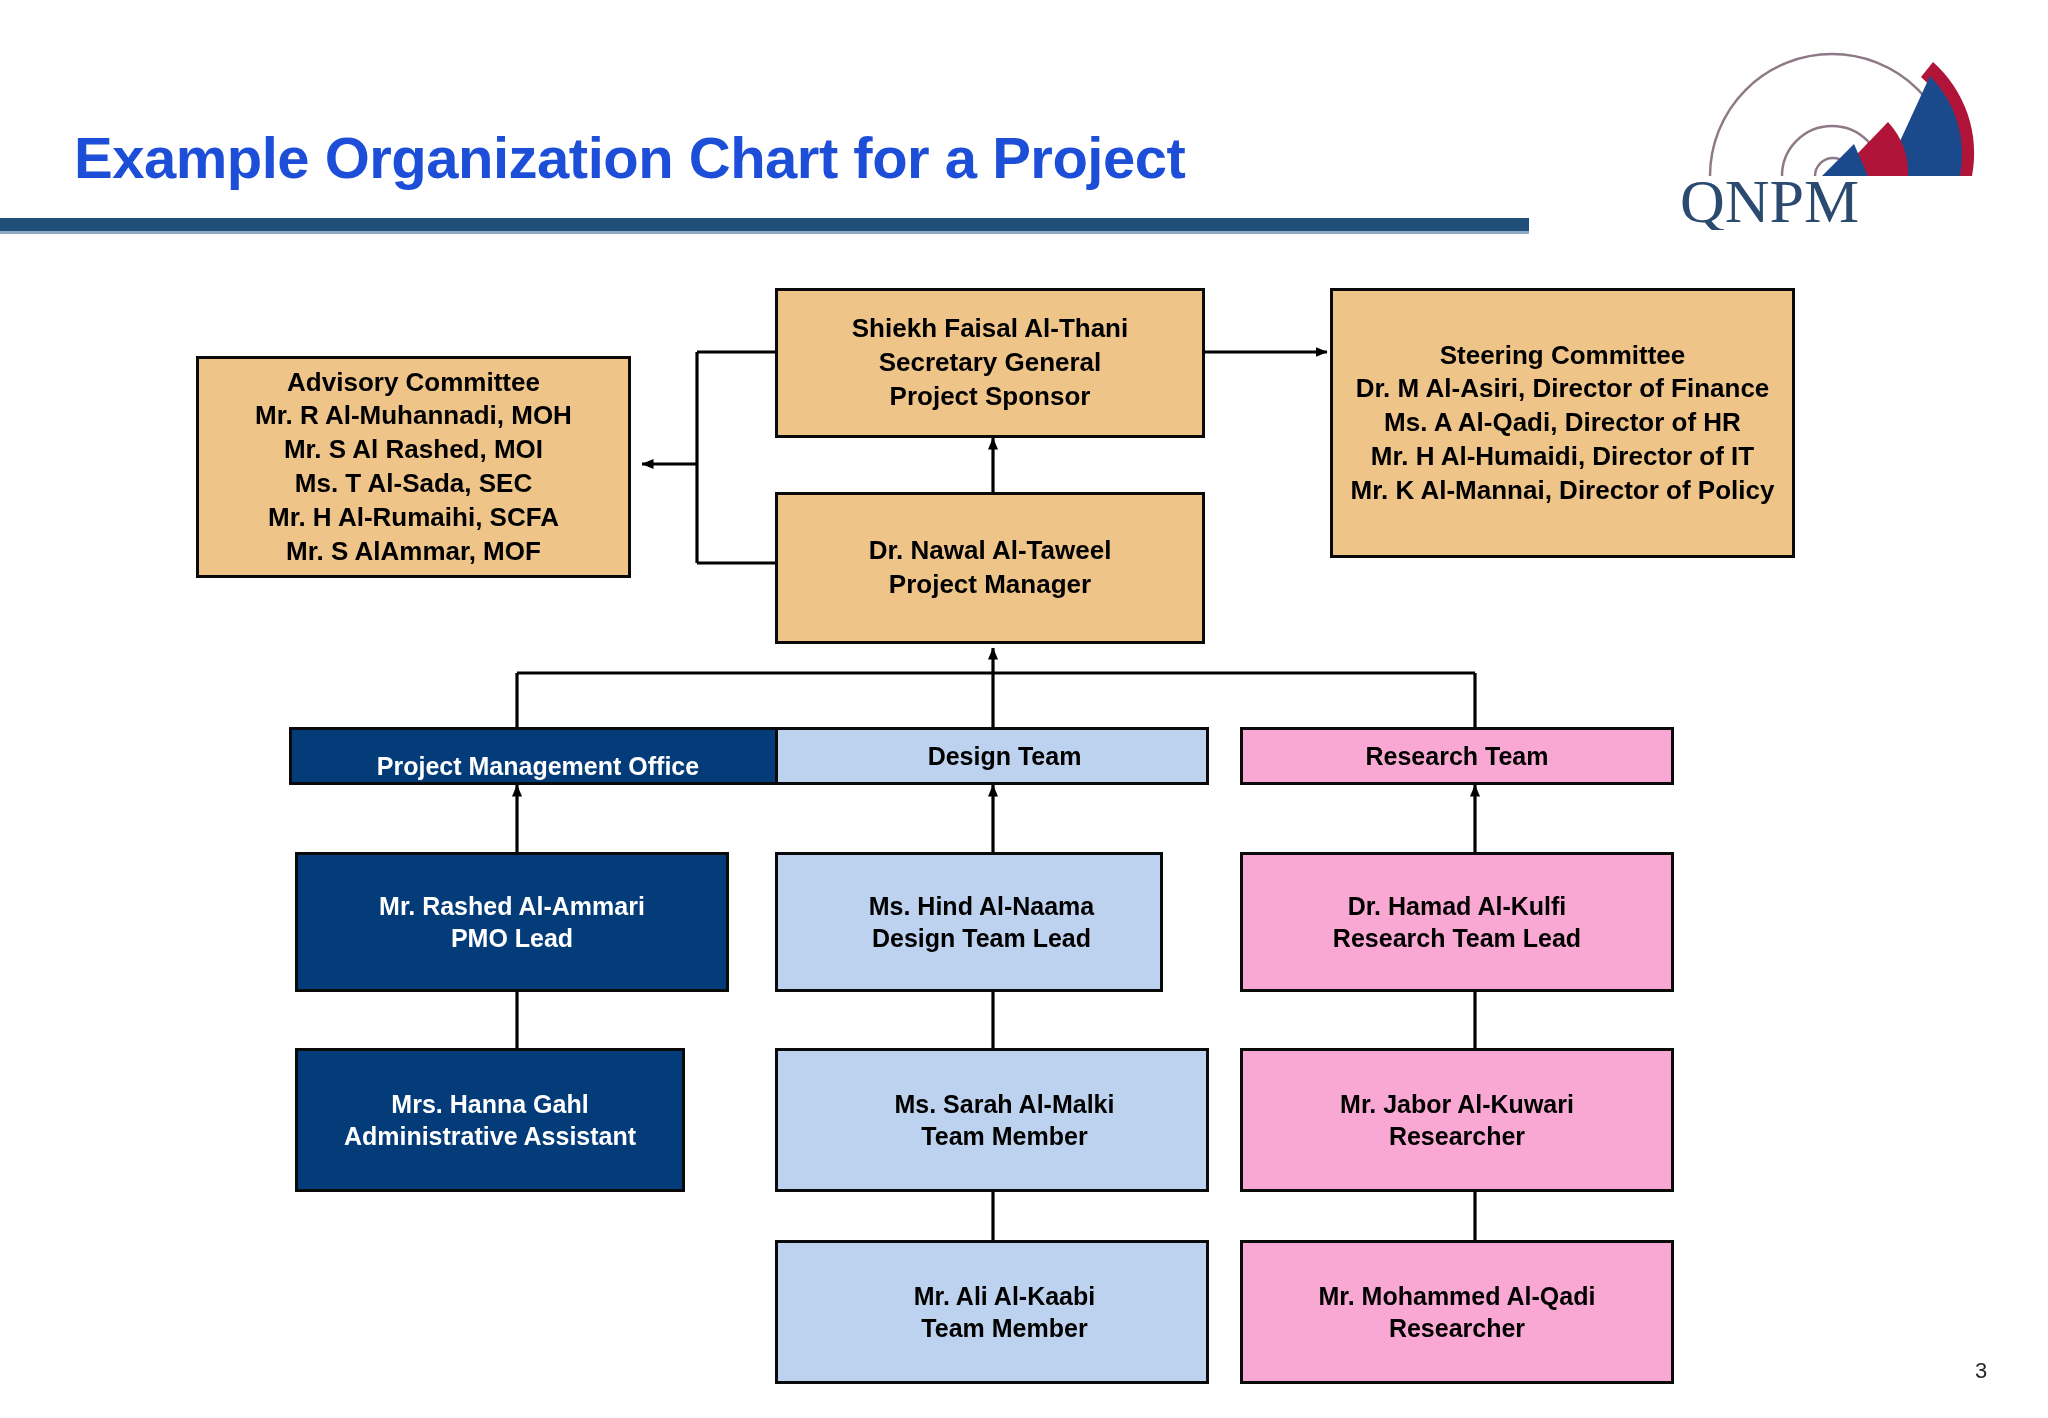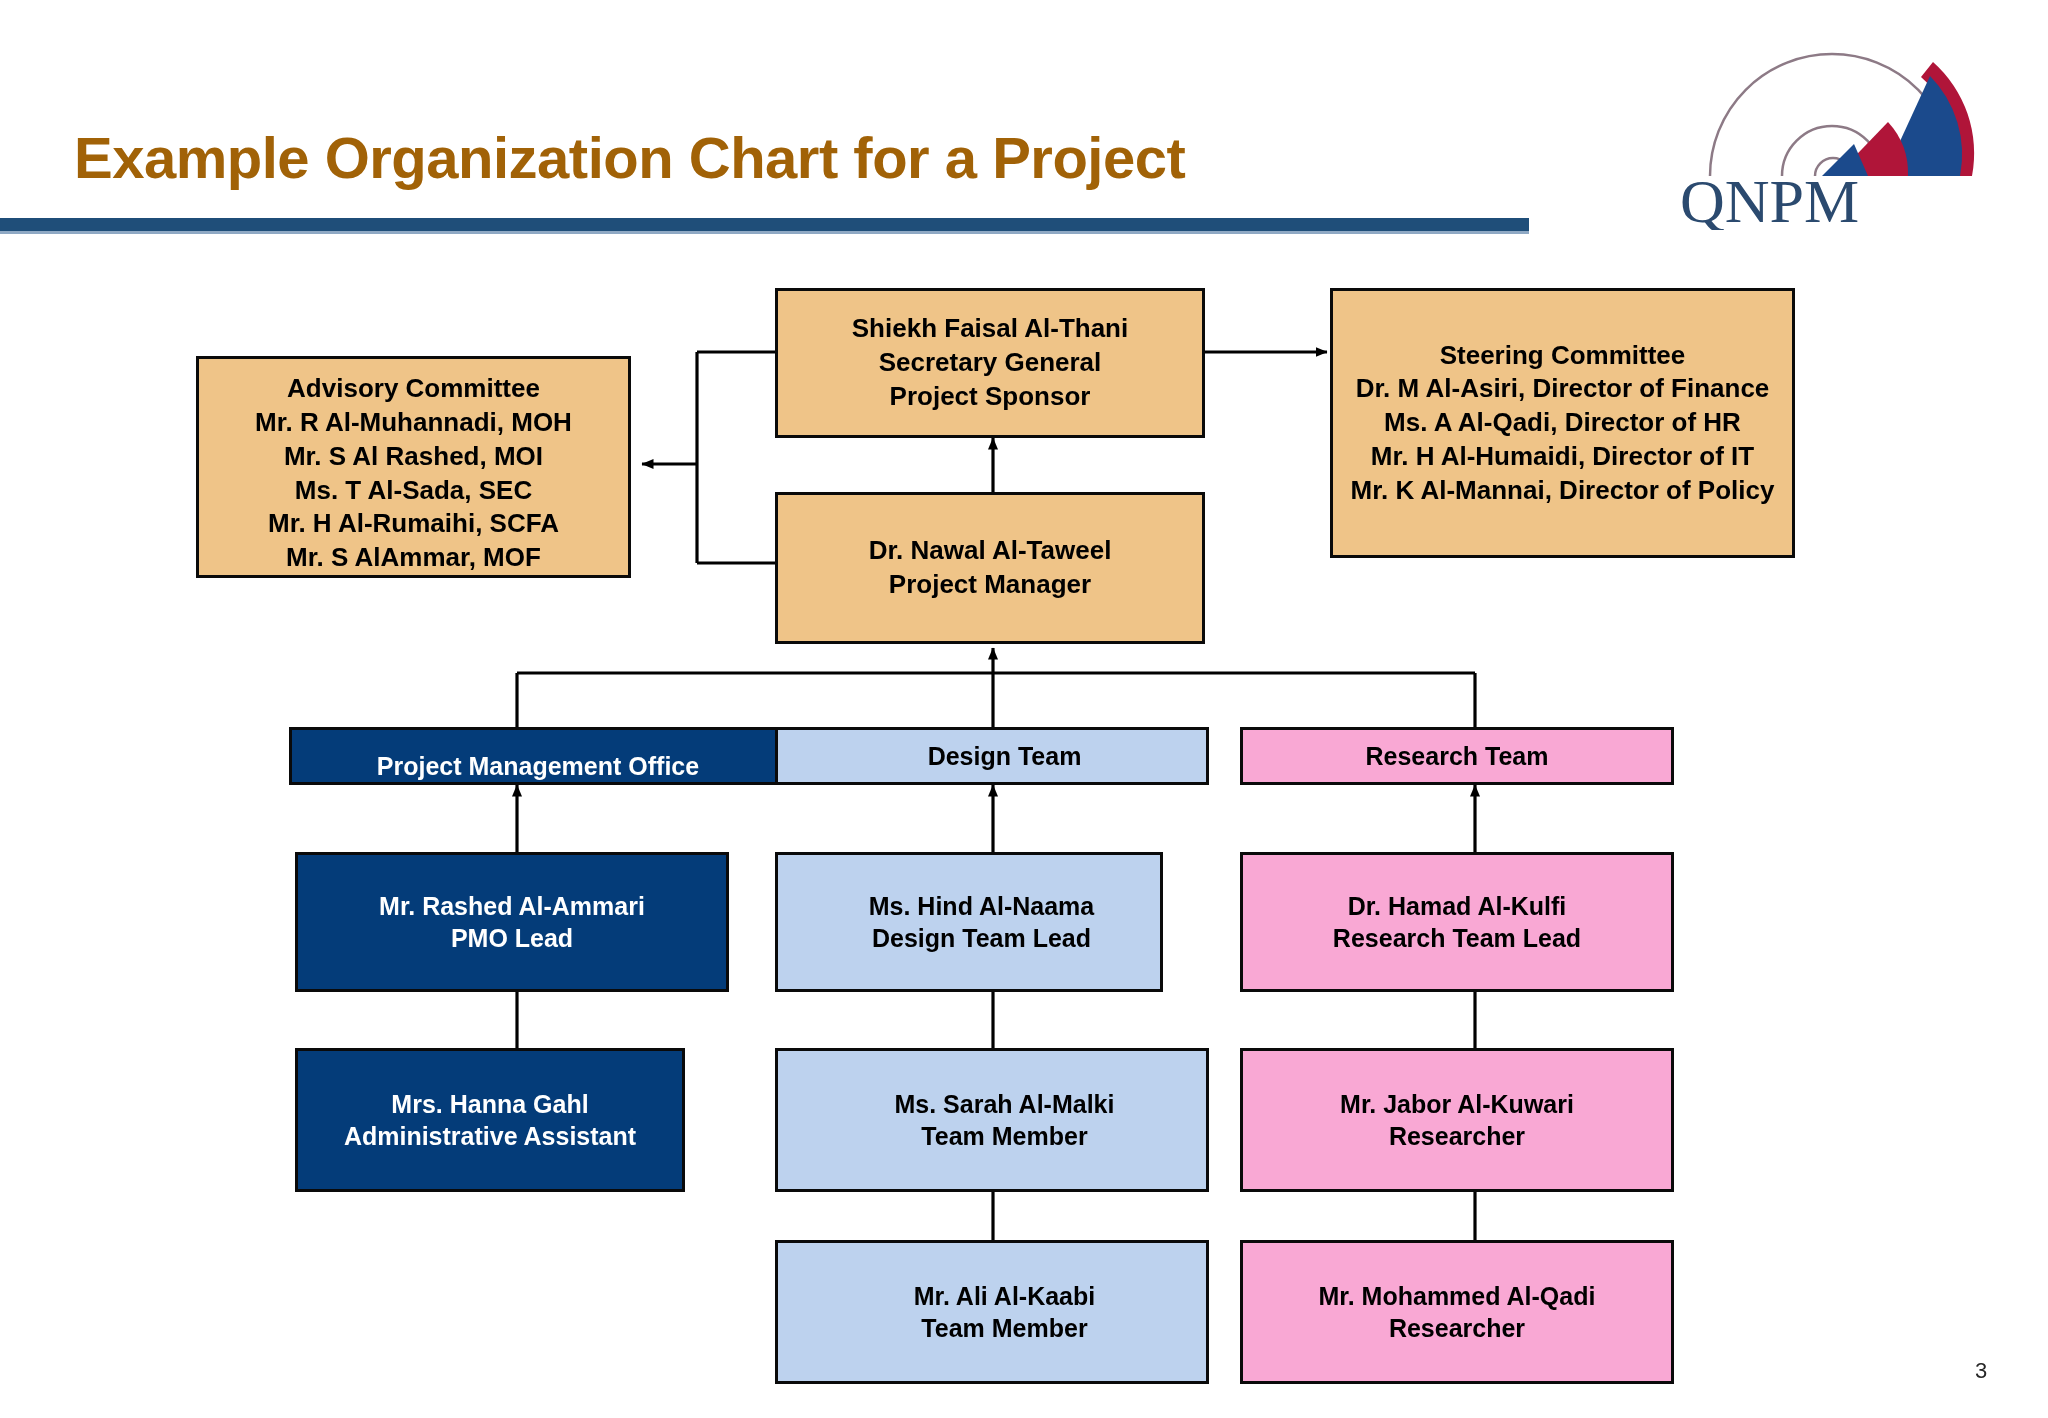--- a/index.html
+++ b/index.html
@@ -8,21 +8,21 @@
     background:#ffffff;
     font-family:"Liberation Sans",sans-serif;
     overflow:hidden;
     position:relative;
   }
   #slide{position:absolute;left:0;top:0;width:2048px;height:1418px;}
 
   
   #title{
     position:absolute;left:74px;top:124px;
-    font-size:58px;font-weight:bold;color:#a16207;
+    font-size:58px;font-weight:bold;color:#1d4ed8;
     letter-spacing:-0.5px;white-space:nowrap;
   }
   #title-rule{
     position:absolute;left:0px;top:218px;width:1529px;height:13px;
     background:#1f4e79;
   }
   #title-rule-thin{
     position:absolute;left:0px;top:231px;width:1529px;height:3px;
     background:#8fa9c4;
   }
@@ -129,21 +129,21 @@
   </svg>
 
   <div class="box tan f-lg" style="left:775px;top:288px;width:430px;height:150px;">
     <div class="inner">
       <span class="line">Shiekh Faisal Al-Thani</span>
       <span class="line">Secretary General</span>
       <span class="line">Project Sponsor</span>
     </div>
   </div>
 
-  <div class="box tan f-lg" style="left:196px;top:356px;width:435px;height:222px;align-items:flex-end;">
+  <div class="box tan f-lg" style="left:196px;top:356px;width:435px;height:222px;">
     <div class="inner">
       <span class="line">Advisory Committee</span>
       <span class="line">Mr. R Al-Muhannadi, MOH</span>
       <span class="line">Mr. S Al Rashed, MOI</span>
       <span class="line">Ms. T Al-Sada, SEC</span>
       <span class="line">Mr. H Al-Rumaihi, SCFA</span>
       <span class="line">Mr. S AlAmmar, MOF</span>
     </div>
   </div>
 

